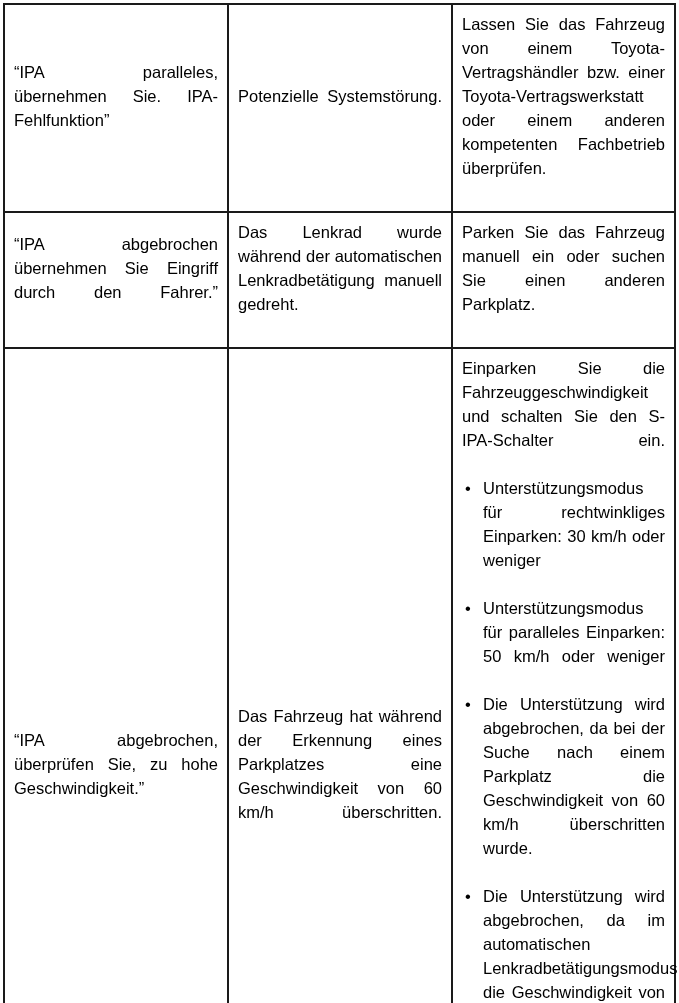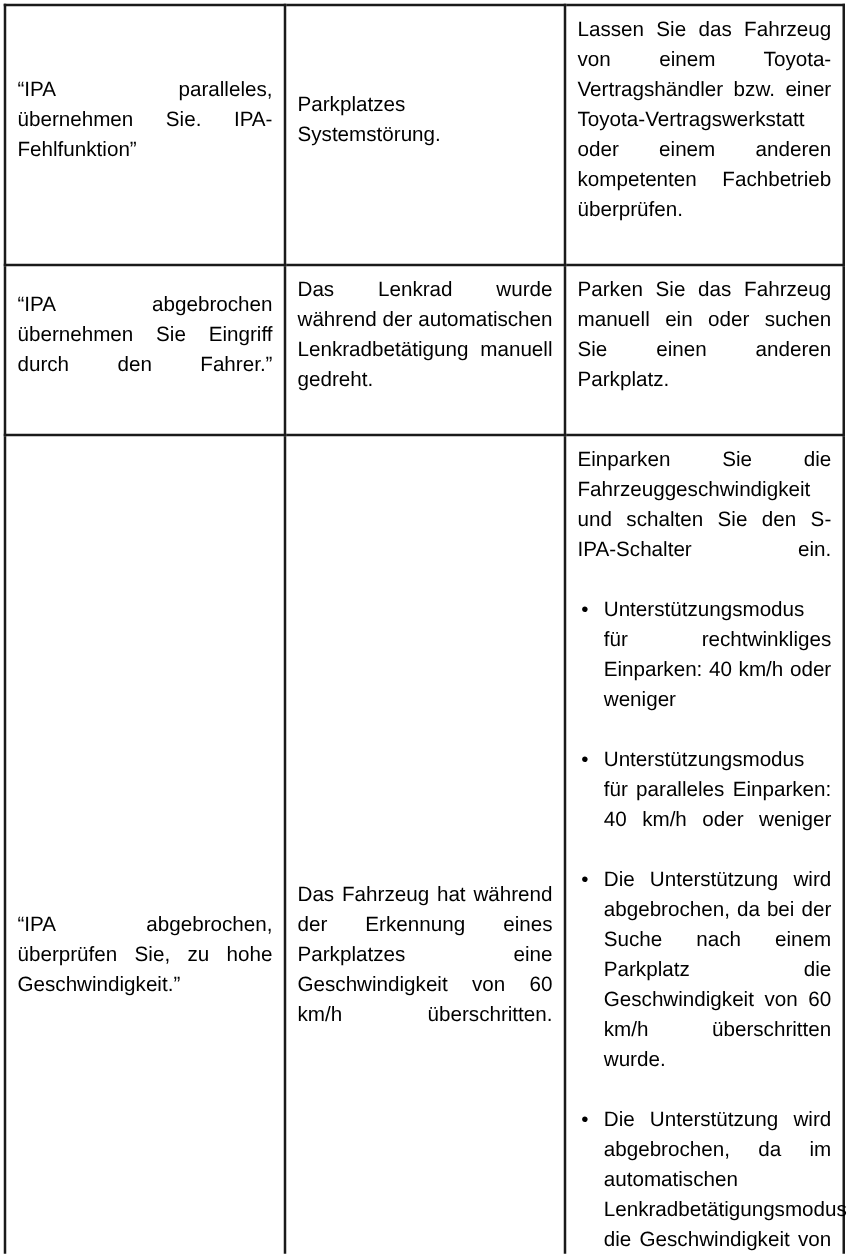--- a/index.html
+++ b/index.html
@@ -110,21 +110,21 @@
       <col class="c2">
       <col class="c3">
     </colgroup>
     <tbody>
 
       <tr class="row-malfunction">
         <td class="col-msg">
           <p class="para j-all">“IPA paralleles, übernehmen Sie. IPA-Fehlfunktion”</p>
         </td>
         <td class="col-cause">
-          <p class="para j-all">Parkplatzes Systemstörung.</p>
+          <p class="para j-all">Potenzielle Systemstörung.</p>
         </td>
         <td class="col-act">
           <p class="para j-all">Lassen Sie das Fahrzeug von einem Toyota-Vertragshändler bzw. einer Toyota-Vertragswerkstatt oder einem anderen kompetenten Fachbetrieb überprüfen.</p>
         </td>
       </tr>
 
       <tr class="row-driver-intervention">
         <td class="col-msg">
           <p class="para j-all">“IPA abgebrochen übernehmen Sie Eingriff durch den Fahrer.”</p>
         </td>
@@ -141,25 +141,25 @@
           <p class="para j-all">“IPA abgebrochen, überprüfen Sie, zu hohe Geschwindigkeit.”</p>
         </td>
         <td class="col-cause">
           <p class="para j-all">Das Fahrzeug hat während der Erkennung eines Parkplatzes eine Geschwindigkeit von 60 km/h überschritten.</p>
         </td>
         <td class="col-act">
           <p class="para j-all">Einparken Sie die Fahrzeuggeschwindigkeit und schalten Sie den S-IPA-Schalter ein.</p>
           <ul class="bullets">
             <li>
               <span class="bullet-dot">•</span>
-              <span class="bullet-text j-all">Unterstützungsmodus für rechtwinkliges Einparken: 40 km/h oder weniger</span>
+              <span class="bullet-text j-all">Unterstützungsmodus für rechtwinkliges Einparken: 30 km/h oder weniger</span>
             </li>
             <li>
               <span class="bullet-dot">•</span>
-              <span class="bullet-text j-all">Unterstützungsmodus für paralleles Einparken: 40 km/h oder weniger</span>
+              <span class="bullet-text j-all">Unterstützungsmodus für paralleles Einparken: 50 km/h oder weniger</span>
             </li>
             <li>
               <span class="bullet-dot">•</span>
               <span class="bullet-text j-all">Die Unterstützung wird abgebrochen, da bei der Suche nach einem Parkplatz die Geschwindigkeit von 60 km/h überschritten wurde.</span>
             </li>
             <li>
               <span class="bullet-dot">•</span>
               <span class="bullet-text j-all">Die Unterstützung wird abgebrochen, da im automatischen Lenkradbetätigungsmodus die Geschwindigkeit von 7 km/h überschritten wurde. Überschreiten Sie im automatischen Lenkradbetätigungsmodus nicht die Geschwindigkeit von 7 km/h.</span>
             </li>
           </ul>

